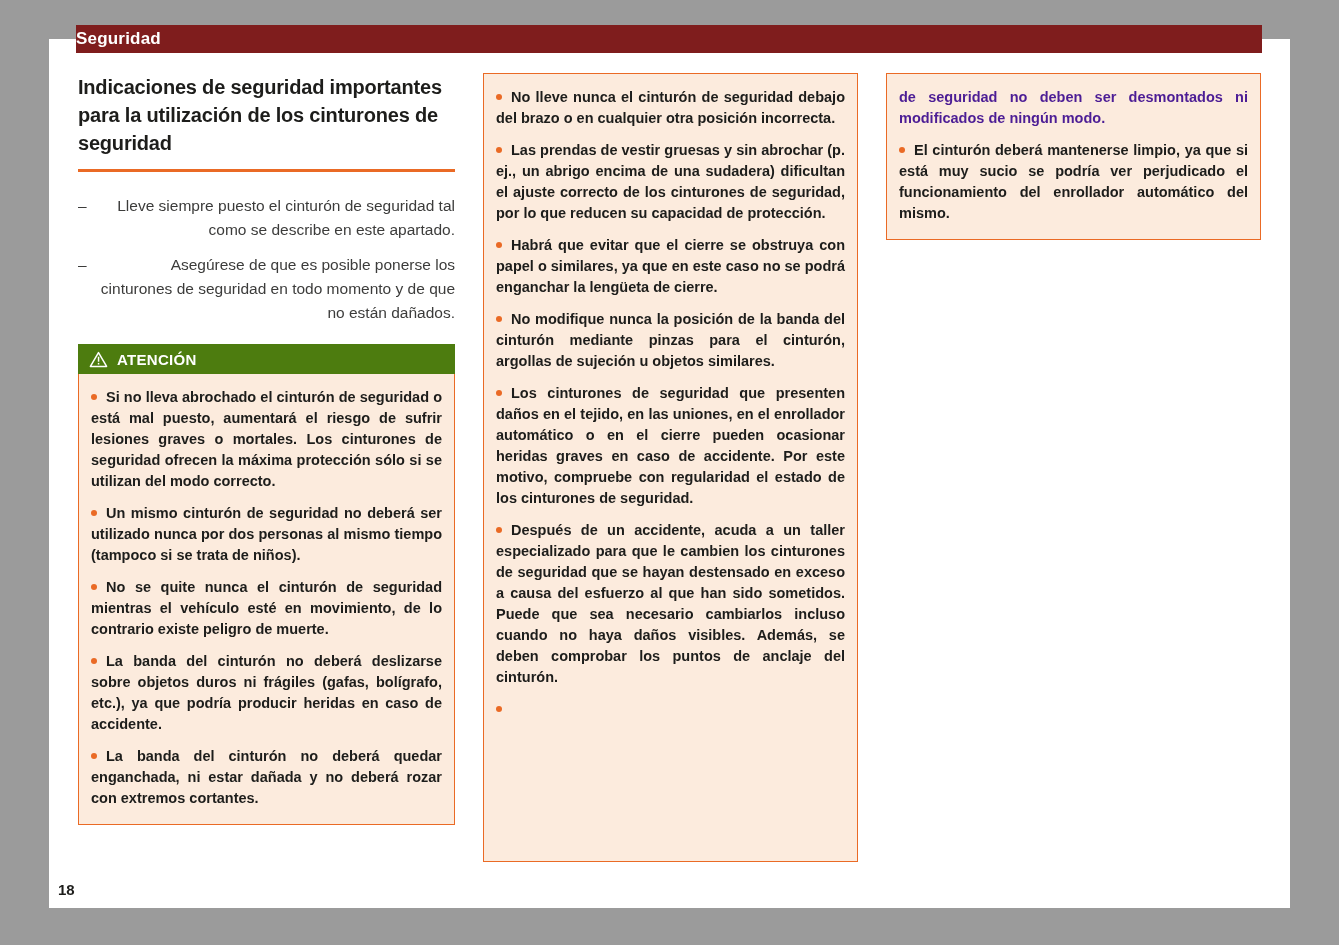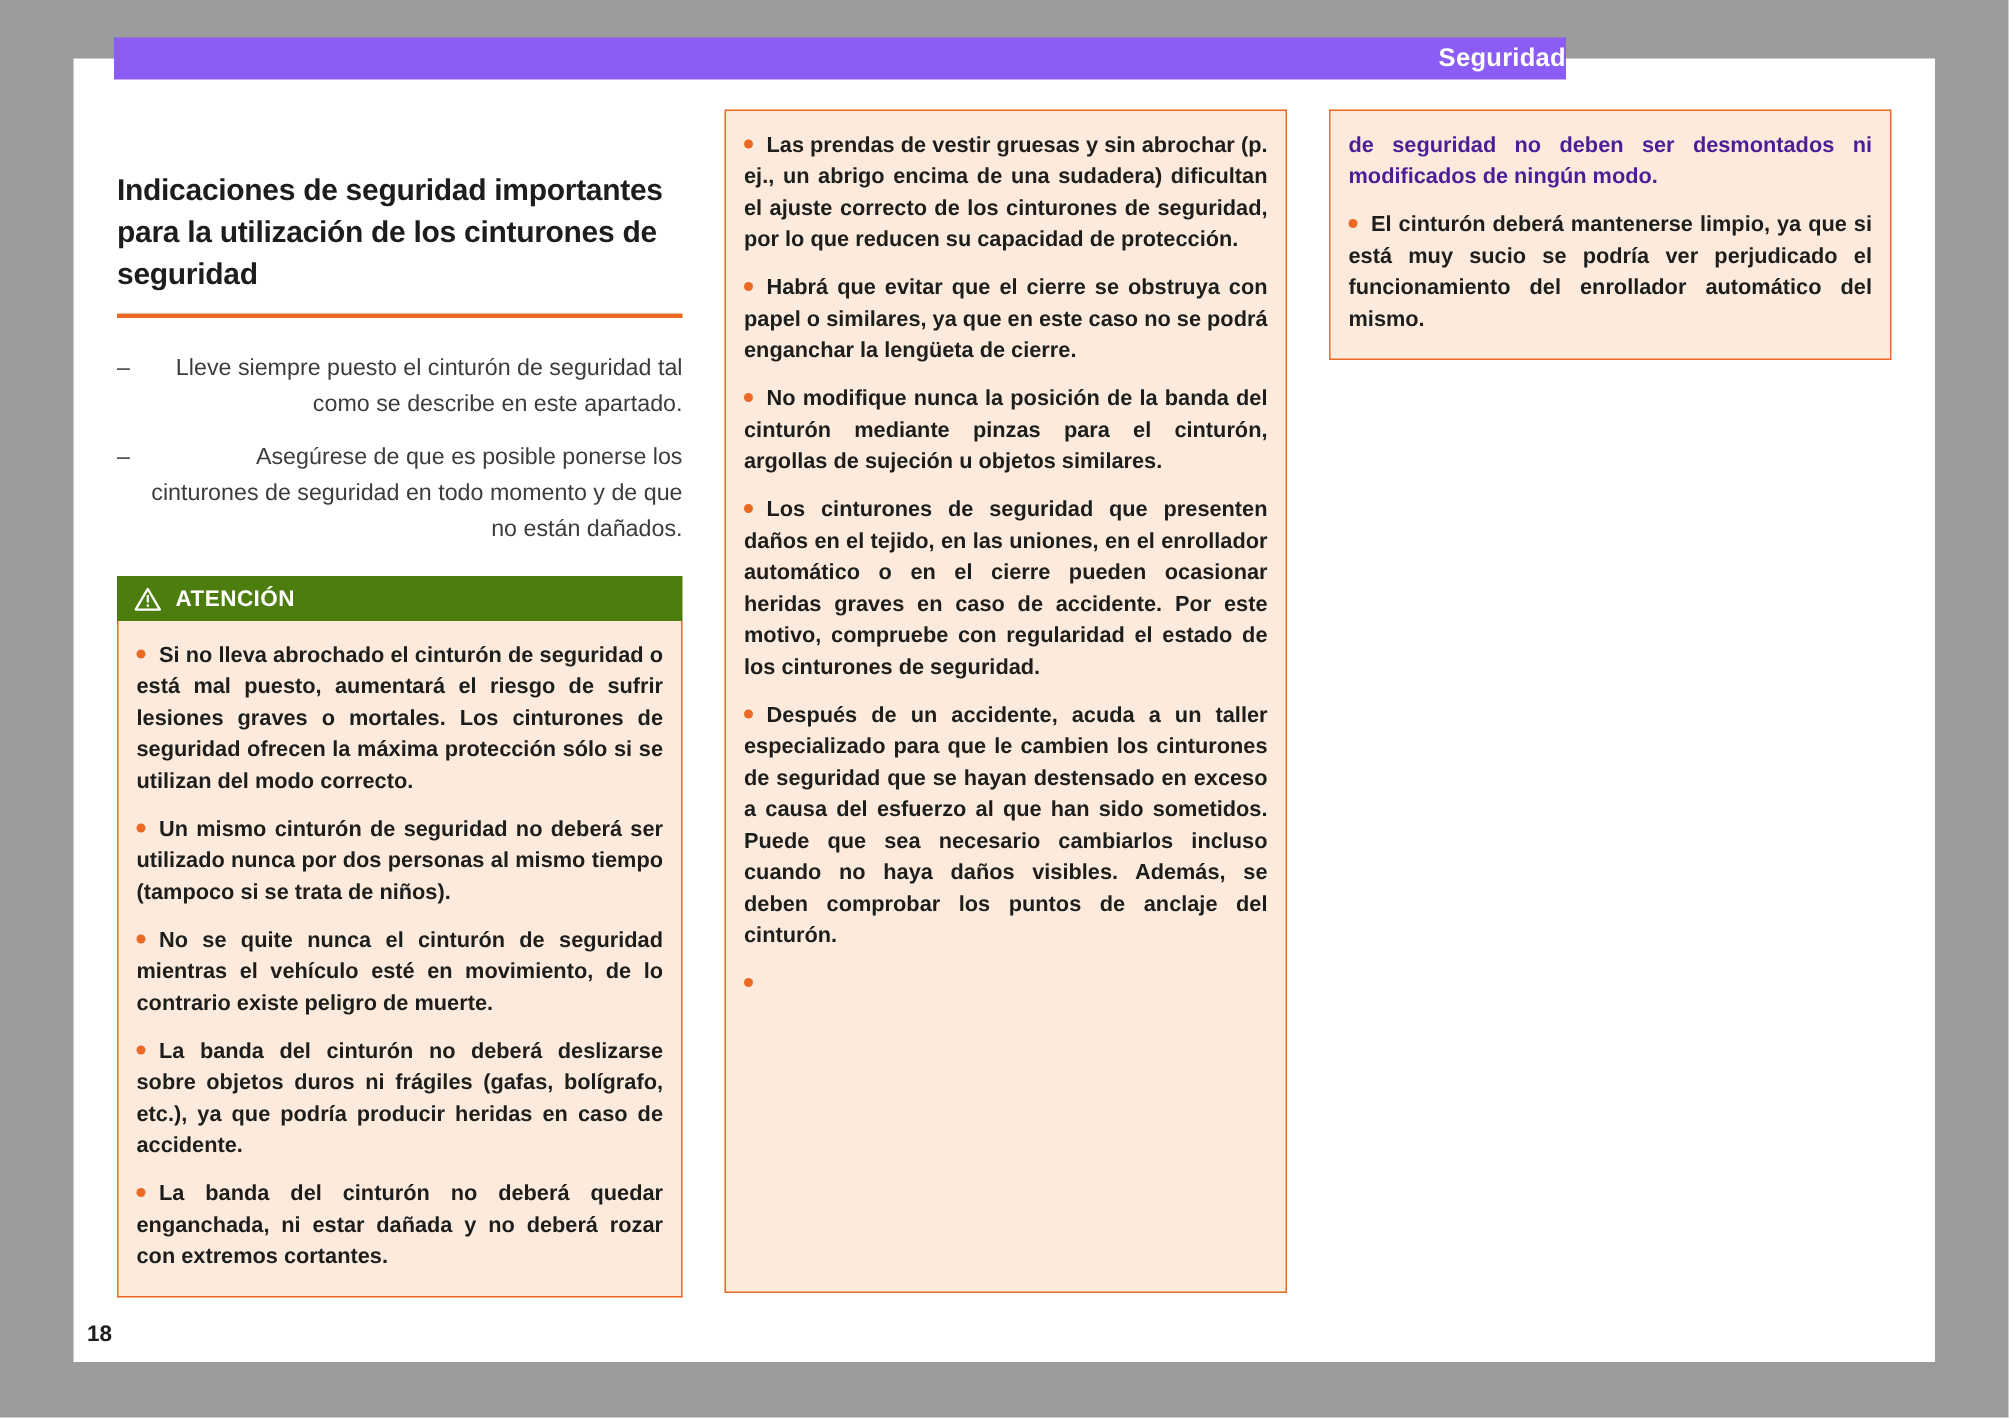--- a/index.html
+++ b/index.html
@@ -12,44 +12,43 @@
   }
   .page {
     position:absolute;
     left:49px; top:39px;
     width:1241px; height:869px;
     background:#ffffff;
   }
   .header-bar {
     position:absolute;
     left:27px; top:-14px;
-    width:968px; height:28px;
-    background:#8b5cf6;
+    width:1186px; height:28px;
+    background:#7f1d1d;
     color:#ffffff;
-    display:flex; align-items:center; justify-content:flex-end;
+    display:flex; align-items:center; justify-content:flex-start;
     font-weight:700; font-size:17px;
     letter-spacing:0.2px;
   }
   .content {
     position:absolute;
     left:29px; top:34px;
     width:1183px;
     display:flex;
     gap:28px;
   }
   .col { width:377px; flex:0 0 377px; }
   .col-narrow { width:375px; flex:0 0 375px; }
 
   .article-title {
     font-size:20px;
     font-weight:700;
     color:#1d1d1b;
     line-height:28px;
     letter-spacing:-0.2px;
-    margin-top:40px;
   }
   .title-rule {
     height:3px;
     background:#ea6a25;
     margin:12px 0 22px 0;
   }
   .intro-item {
     display:flex;
     color:#3c3c3b;
     font-size:15.5px;
@@ -157,20 +156,21 @@
           <p class="bullet-item"><span class="bullet-dot"></span><span>Un mismo cinturón de seguridad no deberá ser utilizado nunca por dos personas al mismo tiempo (tampoco si se trata de niños).</span></p>
           <p class="bullet-item"><span class="bullet-dot"></span><span>No se quite nunca el cinturón de seguridad mientras el vehículo esté en movimiento, de lo contrario existe peligro de muerte.</span></p>
           <p class="bullet-item"><span class="bullet-dot"></span><span>La banda del cinturón no deberá deslizarse sobre objetos duros ni frágiles (gafas, bolígrafo, etc.), ya que podría producir heridas en caso de accidente.</span></p>
           <p class="bullet-item"><span class="bullet-dot"></span><span>La banda del cinturón no deberá quedar enganchada, ni estar dañada y no deberá rozar con extremos cortantes.</span></p>
         </div>
       </div>
     </div>
 
     <div class="col-narrow">
       <div class="panel panel-tall">
+        <p class="bullet-item"><span class="bullet-dot"></span><span>No lleve nunca el cinturón de seguridad debajo del brazo o en cualquier otra posición incorrecta.</span></p>
         <p class="bullet-item"><span class="bullet-dot"></span><span>Las prendas de vestir gruesas y sin abrochar (p. ej., un abrigo encima de una sudadera) dificultan el ajuste correcto de los cinturones de seguridad, por lo que reducen su capacidad de protección.</span></p>
         <p class="bullet-item"><span class="bullet-dot"></span><span>Habrá que evitar que el cierre se obstruya con papel o similares, ya que en este caso no se podrá enganchar la lengüeta de cierre.</span></p>
         <p class="bullet-item"><span class="bullet-dot"></span><span>No modifique nunca la posición de la banda del cinturón mediante pinzas para el cinturón, argollas de sujeción u objetos similares.</span></p>
         <p class="bullet-item"><span class="bullet-dot"></span><span>Los cinturones de seguridad que presenten daños en el tejido, en las uniones, en el enrollador automático o en el cierre pueden ocasionar heridas graves en caso de accidente. Por este motivo, compruebe con regularidad el estado de los cinturones de seguridad.</span></p>
         <p class="bullet-item"><span class="bullet-dot"></span><span>Después de un accidente, acuda a un taller especializado para que le cambien los cinturones de seguridad que se hayan destensado en exceso a causa del esfuerzo al que han sido sometidos. Puede que sea necesario cambiarlos incluso cuando no haya daños visibles. Además, se deben comprobar los puntos de anclaje del cinturón.</span></p>
         <p class="bullet-item"><span class="bullet-dot"></span></p>
       </div>
     </div>
 
     <div class="col-narrow">

